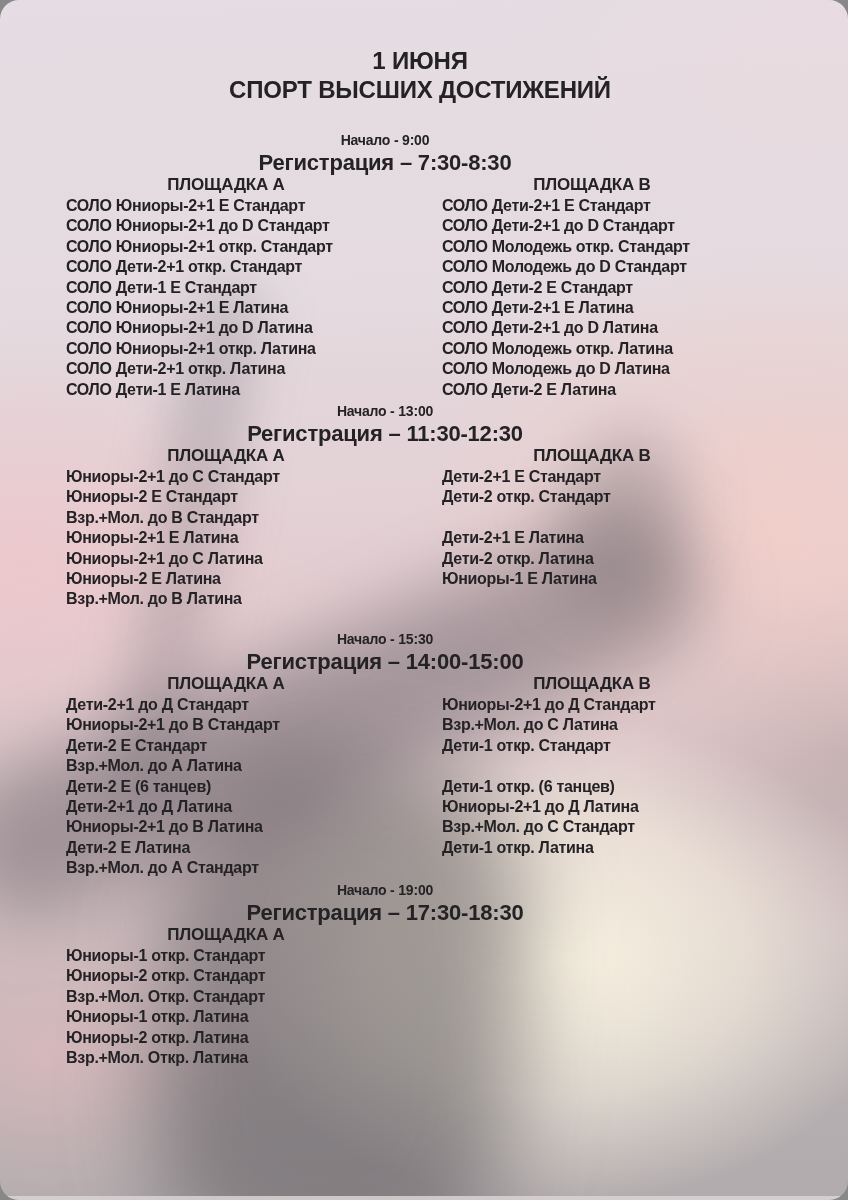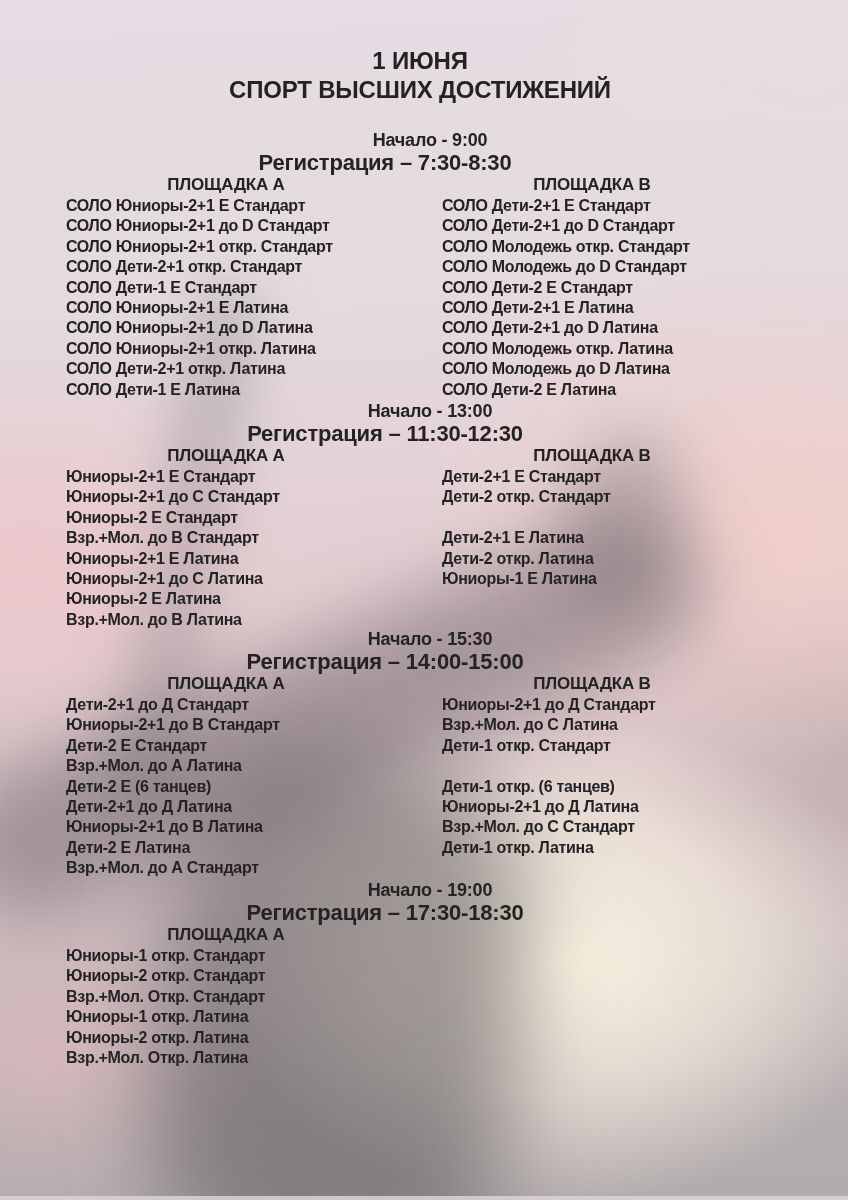--- a/index.html
+++ b/index.html
@@ -3,20 +3,21 @@
 <meta charset="utf-8">
 <style>
   html,body { margin:0; padding:0; background:#888; }
   .page {
     position:relative;
     width:848px; height:1200px;
     margin:0 auto;
     overflow:hidden;
     font-family:"Liberation Sans", sans-serif;
     color:#242225;
+    border-radius:19px;
   }
   
   .bg {
     position:absolute; inset:0;
     background:
       radial-gradient(480px 340px at 66% 80%, rgba(252,246,228,0.95) 0%, rgba(252,246,228,0.55) 40%, rgba(252,246,228,0) 72%),
       radial-gradient(520px 400px at 92% 44%, rgba(243,206,199,0.80) 0%, rgba(243,206,199,0) 70%),
       radial-gradient(380px 300px at 3% 47%,  rgba(240,198,202,0.70) 0%, rgba(240,198,202,0) 70%),
       radial-gradient(300px 220px at 6% 88%,  rgba(228,186,190,0.60) 0%, rgba(228,186,190,0) 70%),
       radial-gradient(400px 250px at 95% 6%,  rgba(236,219,224,0.60) 0%, rgba(236,219,224,0) 70%),
@@ -28,21 +29,21 @@
   .sil-arm    { left:-70px; top:640px; width:800px; height:150px; background:rgba(98,92,97,0.45);  border-radius:80px; transform:rotate(-23deg); }
   .sil-hand   { left:560px; top:430px; width:120px; height:180px; background:rgba(110,104,110,0.35); border-radius:50%; transform:rotate(18deg); filter:blur(30px); }
   .sil-column { left:160px; top:760px; width:360px; height:520px; background:rgba(84,79,84,0.50);  border-radius:35%; transform:rotate(6deg); filter:blur(44px); }
   .bottom-edge{ position:absolute; left:0; right:0; bottom:0; height:4px; background:#d9d3d3; opacity:.85; }
 
   
   .title-block { position:absolute; top:46px; left:0; width:840px; text-align:center; font-weight:bold; font-size:24px; line-height:29px; letter-spacing:-0.2px; }
   .session { position:absolute; left:0; width:848px; }
   .s1 { top:129px; } .s2 { top:400px; } .s3 { top:628px; } .s4 { top:879px; }
   .center-line { width:770px; text-align:center; font-weight:bold; letter-spacing:-0.2px; }
-  .start { font-size:18px; line-height:22px;padding-left:45px; }
+  .start { font-size:14px; line-height:22px; }
   .reg   { font-size:22px; line-height:23px; }
   .cols  { position:relative; }
   .col   { position:absolute; top:0; }
   .col-a { left:66px;  width:320px; }
   .col-b { left:442px; width:300px; }
   .col-header { text-align:center; font-size:17px; line-height:22px; font-weight:bold; letter-spacing:-0.2px; }
   .item  { font-size:16px; line-height:20.4px; font-weight:bold; white-space:nowrap; letter-spacing:-0.3px; }
 </style>
 </head>
 <body>
@@ -98,21 +99,20 @@
     </div>
   </section>
 
   <section class="session s2">
     <div class="center-line start">Начало - 13:00</div>
     <div class="center-line reg">Регистрация – 11:30-12:30</div>
     <div class="cols">
       <div class="col col-a">
         <div class="col-header">ПЛОЩАДКА А</div>
         <div class="items">
-            <div class="item">Юниоры-2+1 Е Стандарт</div>
             <div class="item">Юниоры-2+1 до С Стандарт</div>
             <div class="item">Юниоры-2 Е Стандарт</div>
             <div class="item">Взр.+Мол. до В Стандарт</div>
             <div class="item">Юниоры-2+1 Е Латина</div>
             <div class="item">Юниоры-2+1 до С Латина</div>
             <div class="item">Юниоры-2 Е Латина</div>
             <div class="item">Взр.+Мол. до В Латина</div>
           </div>
       </div>
       <div class="col col-b">

